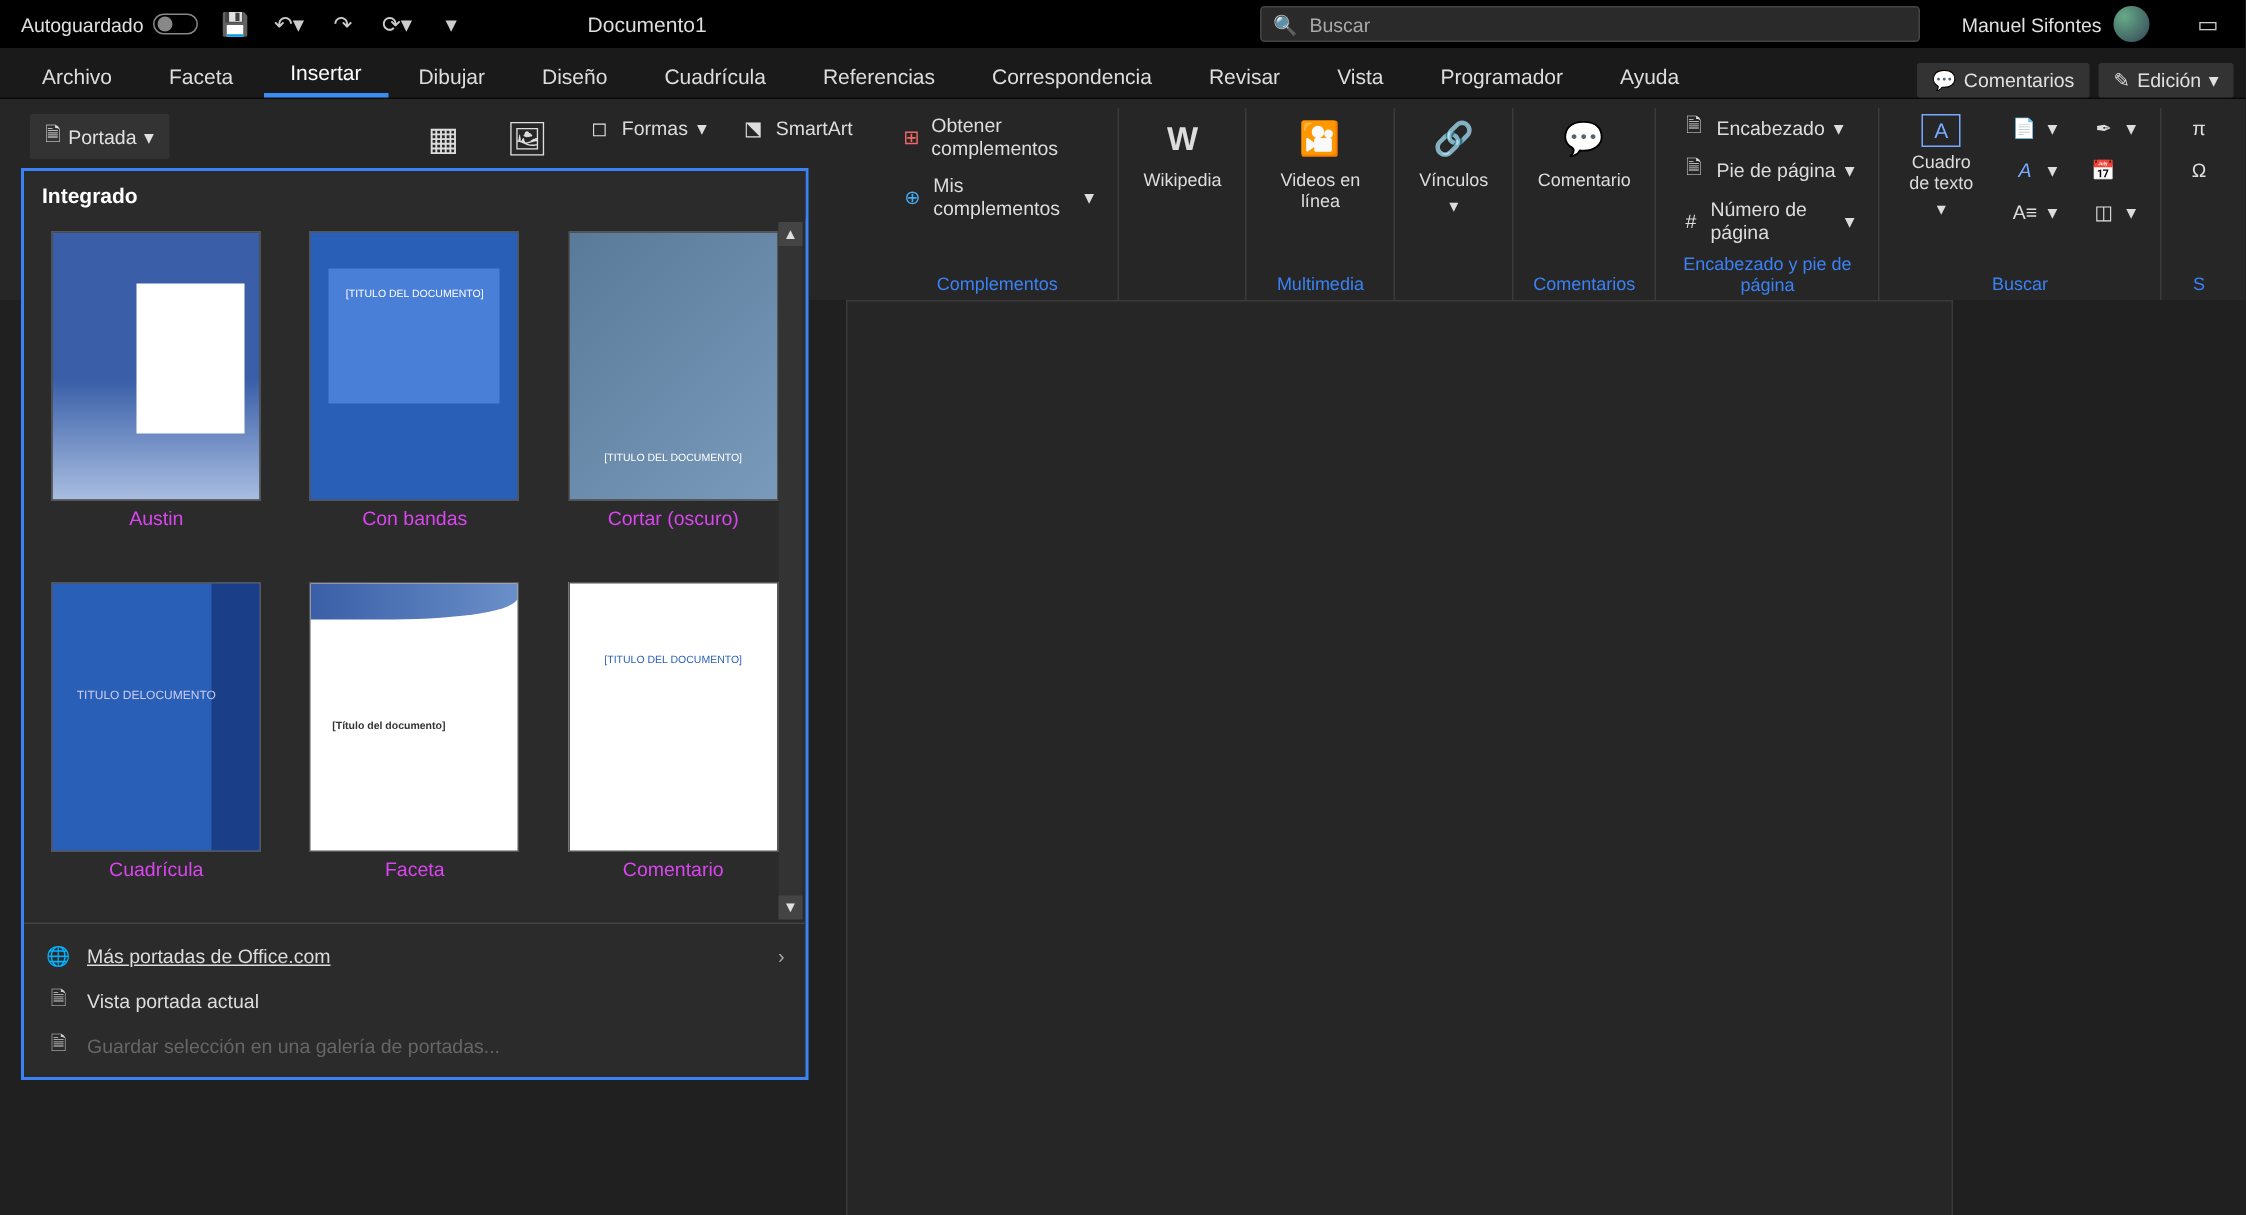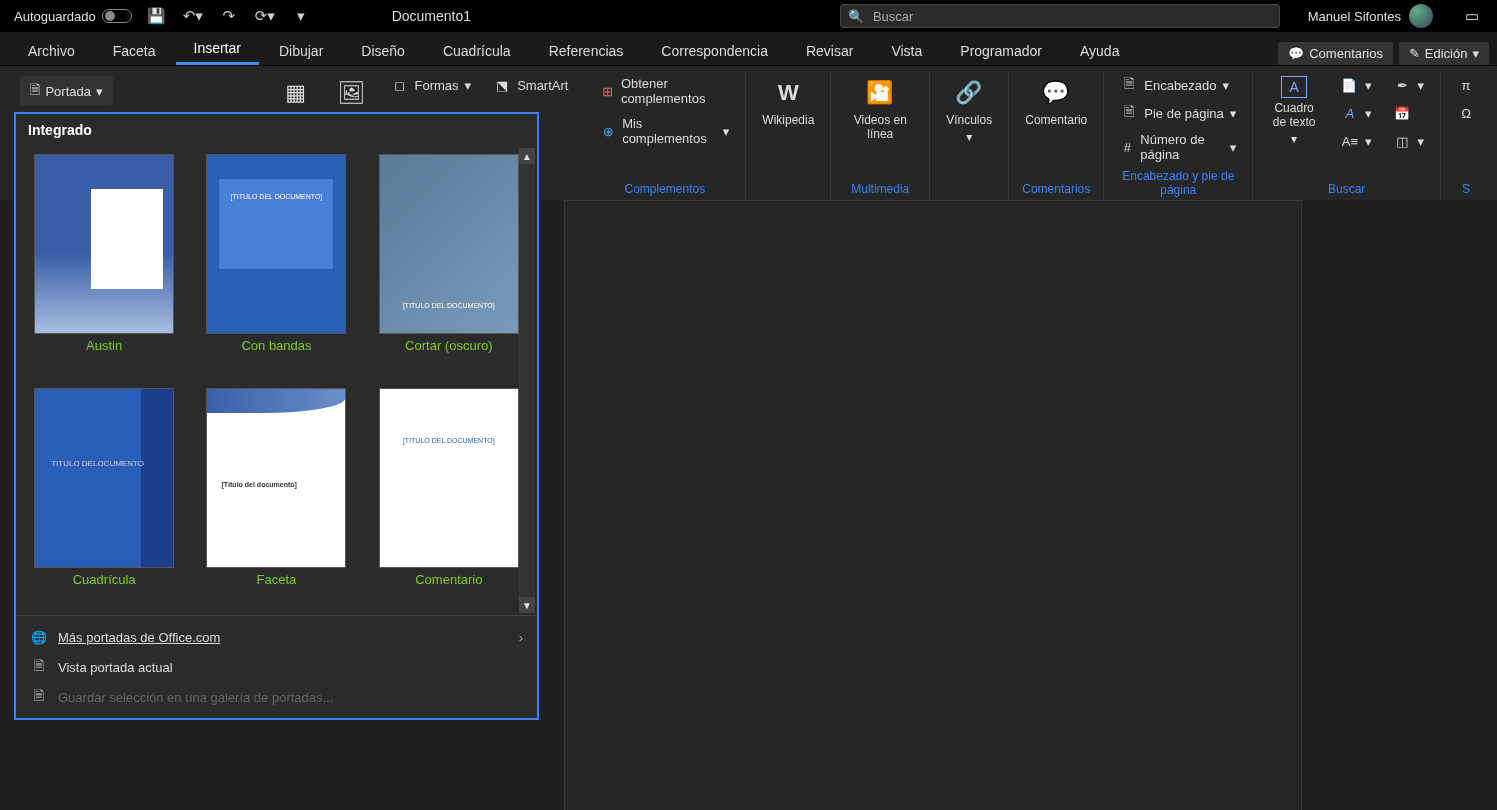--- a/index.html
+++ b/index.html
@@ -28,21 +28,21 @@
   .vbtn .ico-sm { width: 18px; height: 18px; display: flex; align-items: center; justify-content: center; }
   .col { display: flex; flex-direction: column; gap: 2px; }
 
   .portada-btn { background: #333; padding: 4px 10px; border-radius: 2px; font-size: 13px; display: flex; align-items: center; gap: 5px; cursor: pointer; margin: 4px 0 0 4px; width: fit-content; }
 
   .dropdown { position: absolute; left: 14px; top: 112px; width: 525px; height: 608px; background: #2b2b2b; border: 2px solid #3b82f6; z-index: 10; display: flex; flex-direction: column; }
   .dd-header { padding: 8px 12px; font-size: 14px; color: #fff; font-weight: 600; background: #2b2b2b; }
   .dd-gallery { flex: 1; overflow-y: auto; padding: 8px 12px; display: grid; grid-template-columns: repeat(3, 1fr); gap: 14px 20px; position: relative; }
   .thumb { display: flex; flex-direction: column; align-items: center; gap: 4px; cursor: pointer; }
   .thumb-img { width: 140px; height: 180px; background: #fff; border: 1px solid #555; position: relative; overflow: hidden; }
-  .thumb-label { font-size: 13px; color: #84cc16; }
+  .thumb-label { font-size: 13px; color: #d946ef; }
   .dd-footer { border-top: 1px solid #444; padding: 6px 0; }
   .dd-item { display: flex; align-items: center; gap: 10px; padding: 6px 14px; font-size: 13px; color: #ddd; cursor: pointer; }
   .dd-item.disabled { color: #666; cursor: default; }
   .dd-item .chev { margin-left: auto; color: #aaa; }
   .ico-box { width: 18px; height: 18px; display: inline-flex; align-items: center; justify-content: center; color: #ccc; }
 
   .dd-scroll { position: absolute; right: 2px; top: 2px; bottom: 2px; width: 16px; background: #333; }
   .dd-scroll .up,.dd-scroll .down { position: absolute; left: 0; right: 0; height: 16px; display: flex; align-items: center; justify-content: center; background: #444; cursor: pointer; font-size: 10px; }
   .dd-scroll .up { top: 0; }
   .dd-scroll .down { bottom: 0; }

